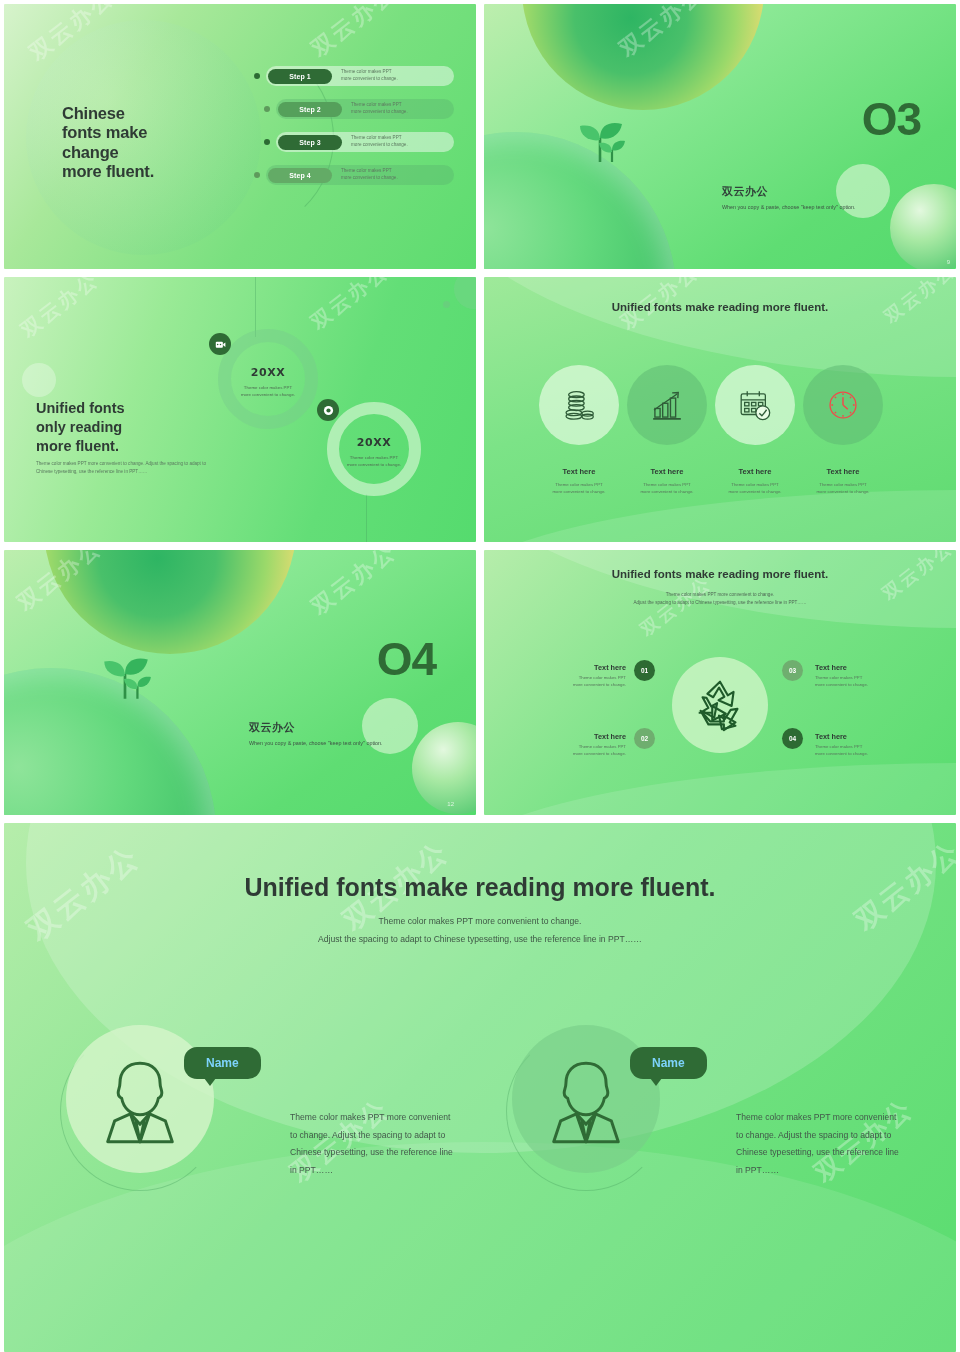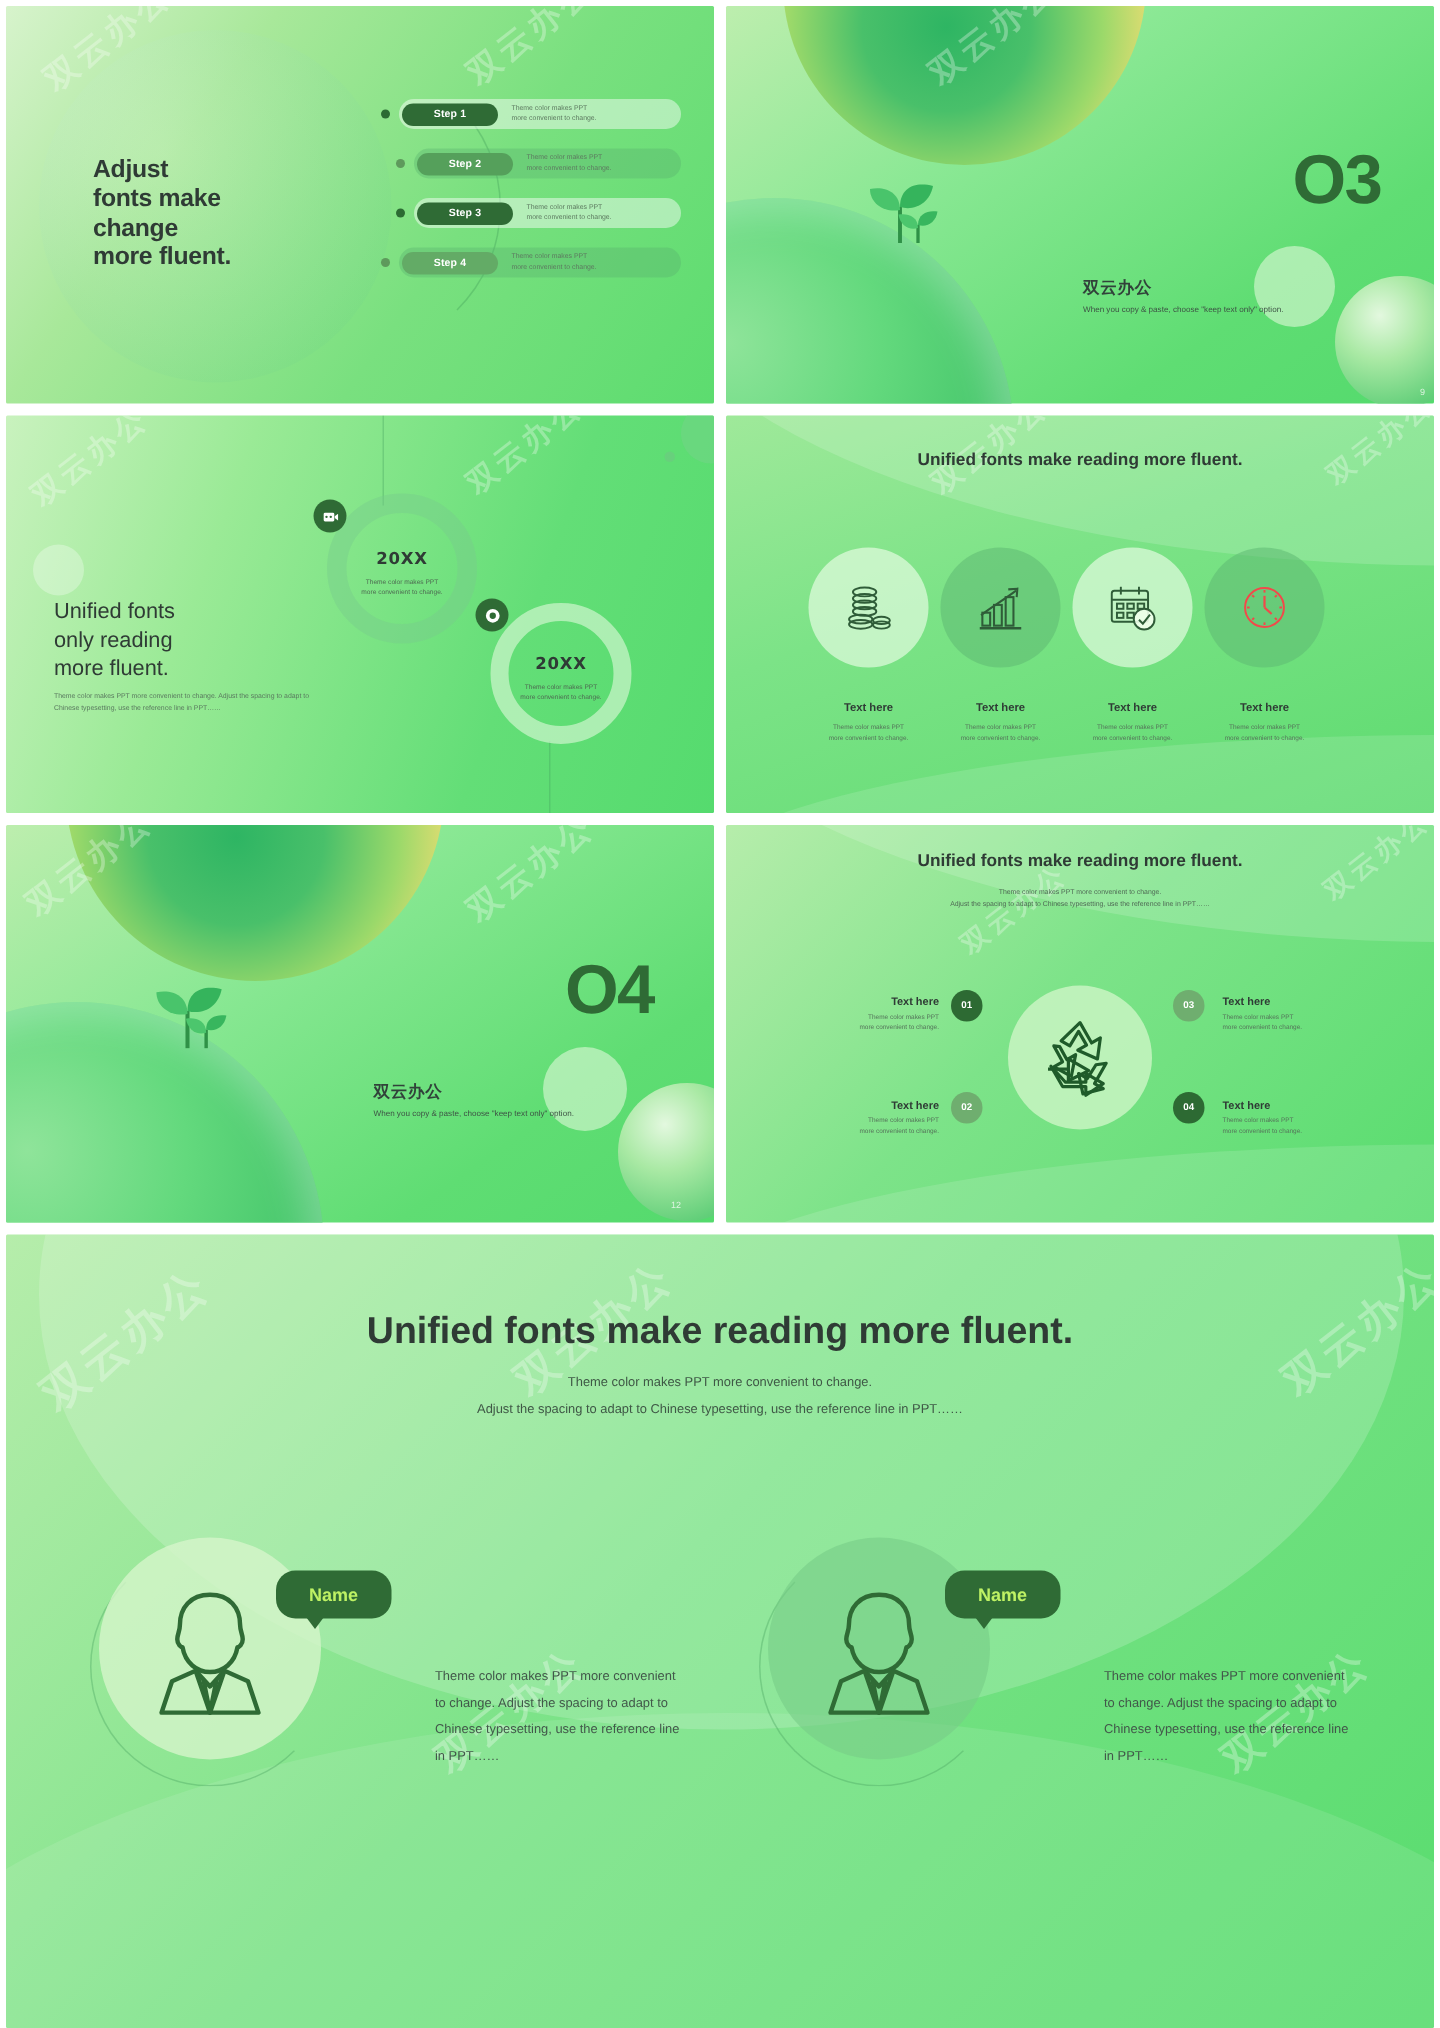--- a/index.html
+++ b/index.html
@@ -69,21 +69,21 @@
   
   .vline { position:absolute; width:1px; background:rgba(70,160,95,.35); }
   .ring { position:absolute; border-radius:50%; }
   .ring1 { border:13px solid rgba(120,205,140,.45); }
   .ring2 { border:12px solid rgba(225,250,220,.60); }
   .ringlabel { position:absolute; text-align:center; width:100%; }
   .ringyear { font-size:11px; font-weight:bold; color:#2f3b35; font-family:"DejaVu Sans", sans-serif; letter-spacing:.5px; }
   .ringtxt { font-size:4.4px; color:#4e6b52; line-height:1.5; margin-top:6px; }
   .badge { position:absolute; width:22px; height:22px; border-radius:50%; background:#2f6b35;
      display:flex; align-items:center; justify-content:center; }
-  .s3-title { position:absolute; left:32px; top:122px; font-size:14.5px; font-weight:normal; color:#2f3b35; line-height:1.32; }
+  .s3-title { position:absolute; left:32px; top:122px; font-size:14.5px; font-weight:bold; color:#2f3b35; line-height:1.32; }
   .s3-body { position:absolute; left:32px; top:183px; font-size:4.6px; color:#5a7a5f; line-height:1.7; width:170px; }
   .s3-soft { position:absolute; border-radius:50%; background:rgba(255,255,255,.30); }
 
   
   .slidehead { position:absolute; width:100%; text-align:center; font-size:11.5px; font-weight:bold; color:#2f3b35; }
   .subhead { position:absolute; width:100%; text-align:center; font-size:4.6px; color:#4f6a55; line-height:1.7; }
   .icircle { position:absolute; width:80px; height:80px; border-radius:50%;
      display:flex; align-items:center; justify-content:center; }
   .ic-light { background:rgba(240,255,235,.62); }
   .ic-dark  { background:rgba(95,185,115,.55); }
@@ -110,41 +110,41 @@
   .bs-arc2 { position:absolute; left:-120px; bottom:-310px; width:1200px; height:520px; border-radius:50%;
       background:rgba(255,255,255,.10); }
   .bs-title { position:absolute; width:100%; text-align:center; top:50px; font-size:25px; font-weight:bold; color:#2f3b35; }
   .bs-sub { position:absolute; width:100%; text-align:center; top:90px; font-size:8.6px; color:#3f5846; line-height:2.05; }
   .person { position:absolute; }
   .pcircle { position:absolute; width:148px; height:148px; border-radius:50%; display:flex; align-items:center; justify-content:center; }
   .pc-light { background:rgba(214,245,203,.80); }
   .pc-dark  { background:rgba(120,205,135,.62); }
   .parc { position:absolute; width:160px; height:160px; border-radius:50%; border:1px solid rgba(80,170,100,.45);
       border-color: transparent transparent rgba(80,170,100,.42) rgba(80,170,100,.42); }
-  .namebox { position:absolute; background:#2f6b35; color:#bef264; font-size:12px; font-weight:bold;
+  .namebox { position:absolute; background:#2f6b35; color:#7dd3fc; font-size:12px; font-weight:bold;
       border-radius:13px; padding:9px 22px; }
   .namebox:after { content:""; position:absolute; left:20px; bottom:-7px; width:0; height:0;
       border-left:6px solid transparent; border-right:6px solid transparent; border-top:8px solid #2f6b35; }
   .ptext { position:absolute; font-size:8.6px; color:#42584a; line-height:2.05; width:165px; }
 </style>
 </head>
 <body>
 
 <div class="deck">
 
   <div class="row">
 
     <div class="slide half bg-a">
       <div class="wm" style="left:18px;top:6px;font-size:22px;">双云办公</div>
       <div class="wm" style="left:300px;top:2px;font-size:22px;">双云办公</div>
       <div class="s1-bigcircle"></div>
       <div class="s1-arc"></div>
 
       <div class="s1-title">
-        <div>Adjust</div>
+        <div>Chinese</div>
         <div>fonts make</div>
         <div>change</div>
         <div>more fluent.</div>
       </div>
 
       <div class="s1-steps">
         <div class="steprow">
           <span class="dot dark"></span>
           <div class="stepbar sb-light">
             <span class="pill w70 dark">Step 1</span>

